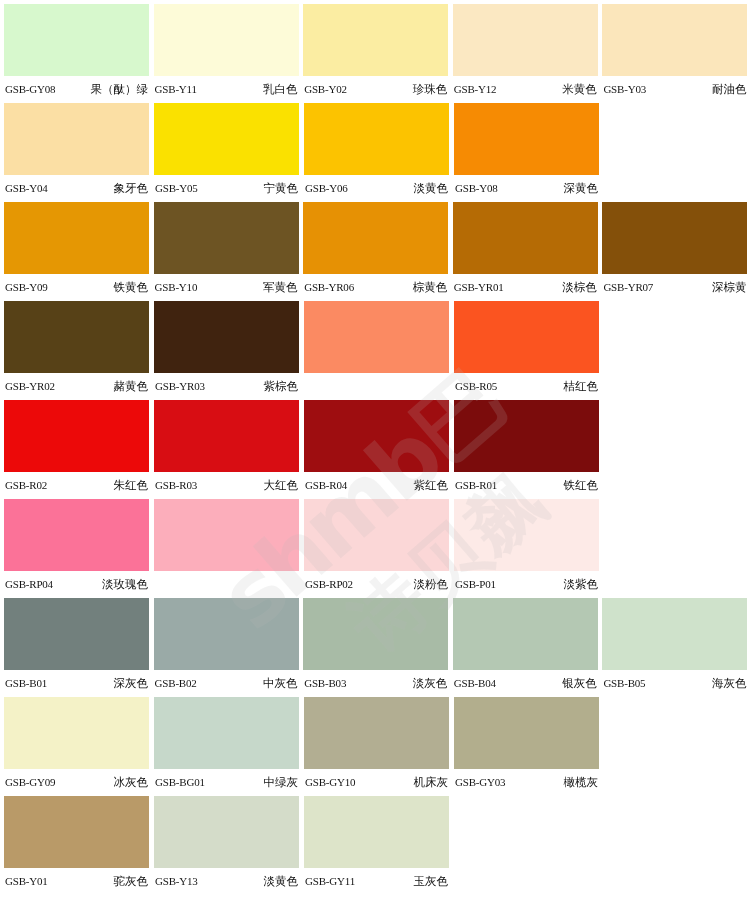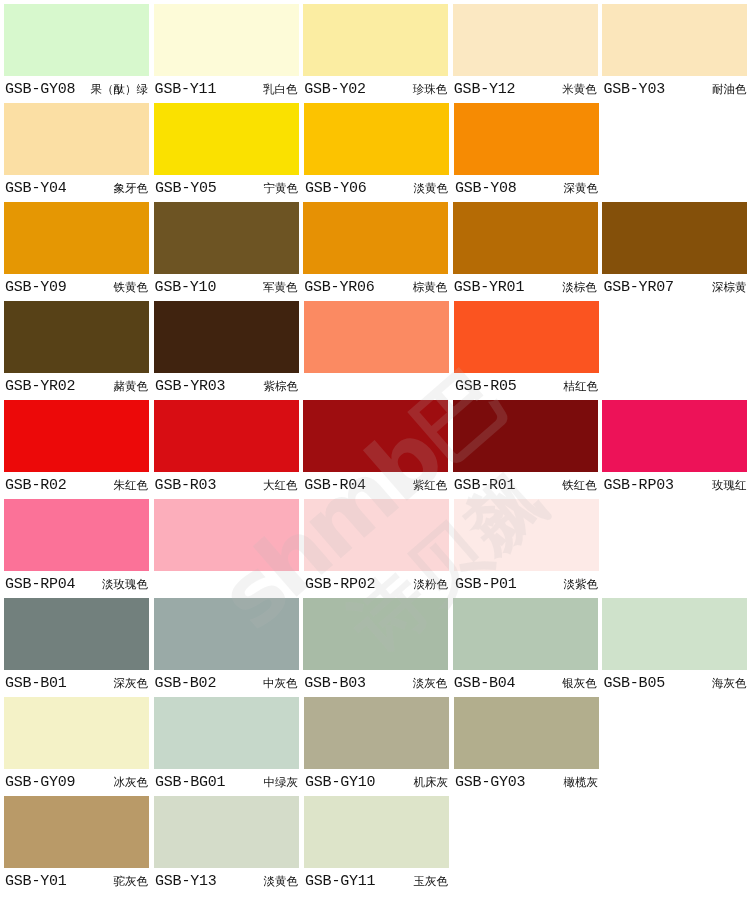--- a/index.html
+++ b/index.html
@@ -44,22 +44,22 @@
     display:flex;
     flex-direction:row;
     align-items:center;
     justify-content:space-between;
     width:145px;
     box-sizing:border-box;
     padding:0 1px 0 1px;
     background:#ffffff;
   }
   .swatch-code{
-    font-family:Liberation Mono, monospace;
-    font-size:15px;
+    font-family:Liberation Serif, serif;
+    font-size:11px;
     letter-spacing:-0.2px;
     color:#141414;
     white-space:nowrap;
     line-height:1;
   }
   .swatch-name{
     font-family:"DejaVu Sans","Liberation Sans",sans-serif;
     font-size:11.5px;
     color:#111111;
     white-space:nowrap;
@@ -264,27 +264,20 @@
             <span class="swatch-name">紫红色</span>
           </div>
         </div>
         <div class="swatch-cell">
           <div class="swatch-chip" style="background: rgb(123, 12, 12);"></div>
           <div class="swatch-label">
             <span class="swatch-code">GSB-R01</span>
             <span class="swatch-name">铁红色</span>
           </div>
         </div>
-        <div class="swatch-cell">
-          <div class="swatch-chip" style="background: rgb(237, 18, 88);"></div>
-          <div class="swatch-label">
-            <span class="swatch-code">GSB-RP03</span>
-            <span class="swatch-name">玫瑰红</span>
-          </div>
-        </div>
       </div>
       <div class="swatch-row">
         <div class="swatch-cell">
           <div class="swatch-chip" style="background: rgb(251, 114, 152);"></div>
           <div class="swatch-label">
             <span class="swatch-code">GSB-RP04</span>
             <span class="swatch-name">淡玫瑰色</span>
           </div>
         </div>
         <div class="swatch-cell">

